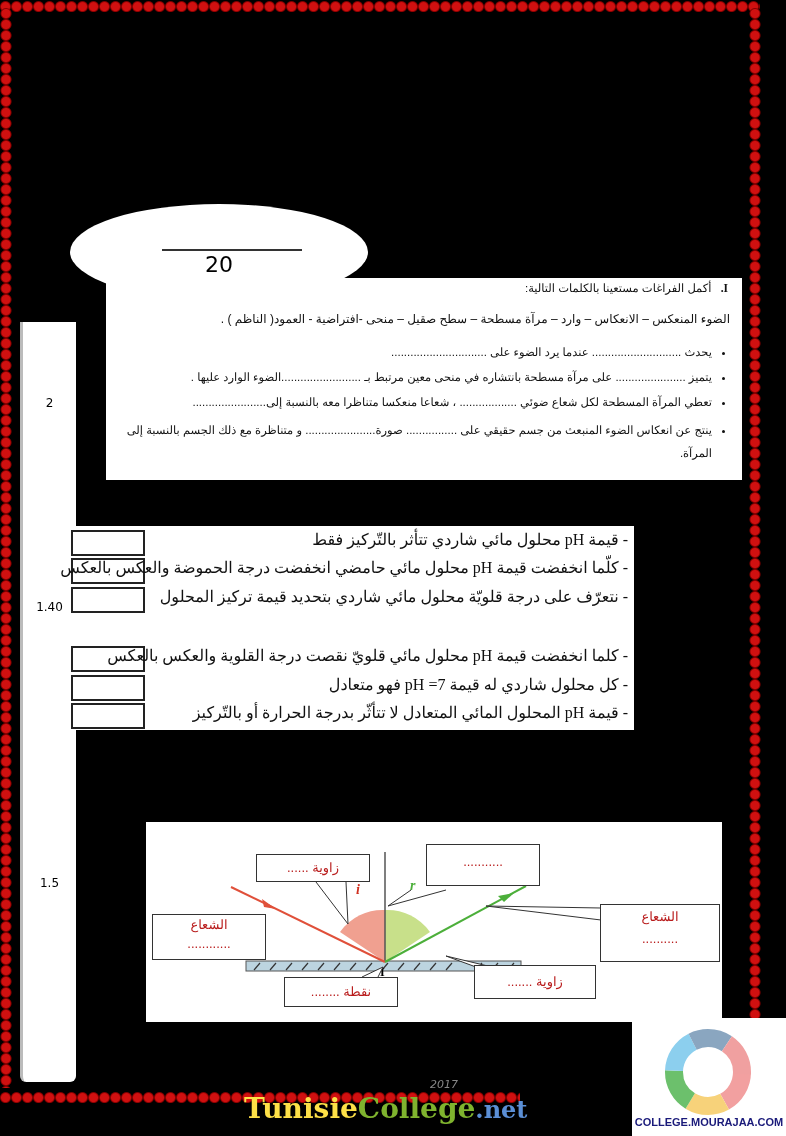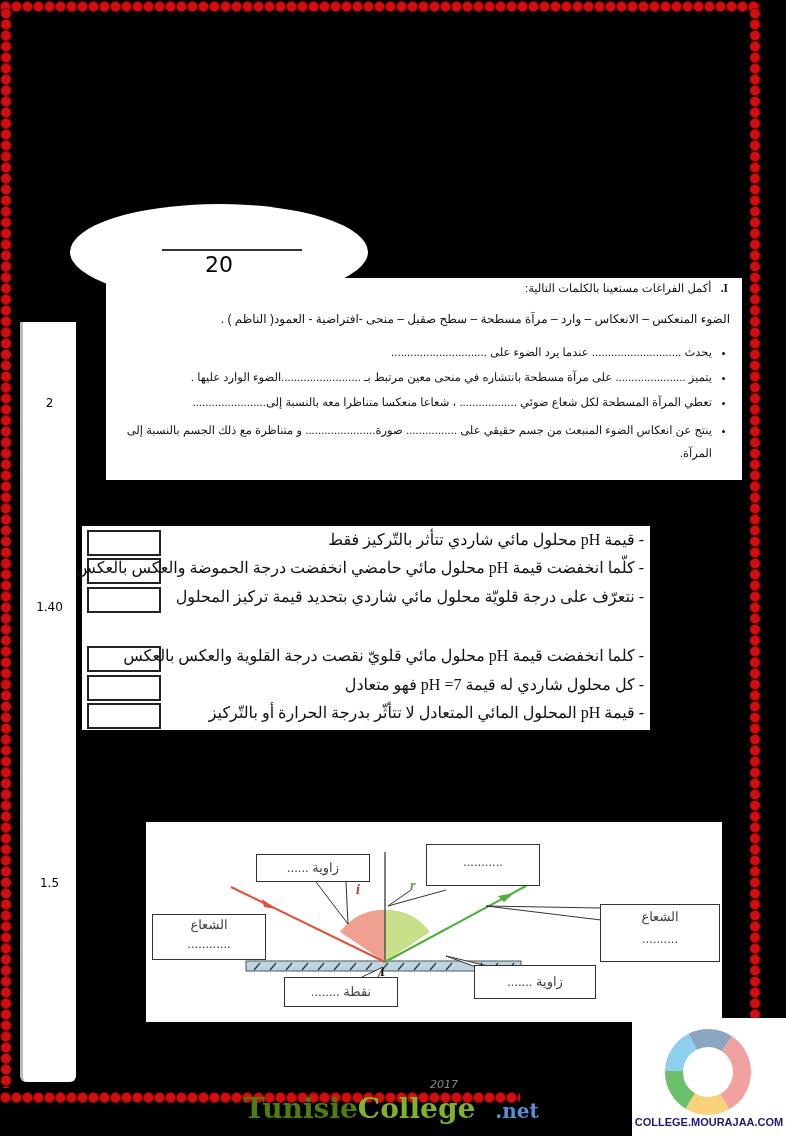--- a/index.html
+++ b/index.html
@@ -11,30 +11,30 @@
   .score-total { position:absolute; left:0; right:0; top:48px; text-align:center; font-size:22px; color:#000; font-family:"DejaVu Sans", sans-serif; }
   .marks-col { position:absolute; left:20px; top:322px; width:53px; height:760px; background:#fff; border-left:3px solid #bbb; border-radius:0 0 6px 6px; }
   .mark { position:absolute; left:0; right:0; text-align:center; font-size:12px; color:#000; }
   .section1 { position:absolute; left:106px; top:278px; width:636px; height:202px; background:#fff; direction:rtl; font-family:"Liberation Sans", sans-serif; color:#111; }
   .s1-title { position:absolute; right:14px; top:3px; font-size:11.5px; }
   .s1-title b { font-family:"Liberation Serif", serif; margin-left:6px; }
   .s1-words { position:absolute; right:12px; top:34px; font-size:12px; font-weight:normal; white-space:nowrap; }
   .s1-list { position:absolute; right:14px; top:66px; left:8px; margin:0; padding:0 16px 0 0; font-size:11.5px; }
   .s1-list li { margin-bottom:9px; line-height:16px;text-align:right; }
   .s1-list li.two { line-height:23px; }
-  .section2 { position:absolute; left:82px; top:526px; width:568px; height:204px; background:#fff; }
+  .section2 { position:absolute; left:66px; top:526px; width:568px; height:204px; background:#fff; }
   .s2-row { position:absolute; left:0; right:0; height:26px; }
   .s2-box { position:absolute; left:5px; top:2px; width:70px; height:22px; border:2px solid #222; background:#fff; }
   .s2-text { position:absolute; right:6px; top:2px; direction:rtl; font-family:"Liberation Serif", serif; font-size:16px; color:#111; white-space:nowrap; }
   .diagram { position:absolute; left:146px; top:822px; width:576px; height:200px; background:#fff; }
-  .callout { position:absolute; background:#fff; border:1.5px solid #333; direction:rtl; font-family:"Liberation Sans", sans-serif; font-size:13px; color:#404040; text-align:center; }
+  .callout { position:absolute; background:#fff; border:1.5px solid #333; direction:rtl; font-family:"Liberation Sans", sans-serif; font-size:13px; color:#b91c1c; text-align:center; }
   .logo-box { position:absolute; left:632px; top:1018px; width:154px; height:118px; background:#fff; }
   .logo-text { position:absolute; left:0; right:0; bottom:8px; text-align:center; font-family:"Liberation Sans", sans-serif; font-weight:bold; font-size:11px; color:#1a1a7a; }
   .footer-brand { position:absolute; left:244px; top:1092px; font-family:"DejaVu Serif", serif; font-weight:bold; font-size:28px; white-space:nowrap; }
-  .footer-brand .a { color:#4d7c0f; } .footer-brand .b { color:#7fb32e; } .footer-brand .c { color:#5b8fd6; font-size:20px;margin-left:20px; }
+  .footer-brand .a { color:#fde047; } .footer-brand .b { color:#7fb32e; } .footer-brand .c { color:#5b8fd6; font-size:24px; }
   .footer-year { position:absolute; left:430px; top:1078px; font-size:11px; color:#888; font-style:italic; }
 </style>
 </head>
 <body>
 
 <div class="bead-h" style="left:0;top:0;width:760px;"></div>
 <div class="bead-v" style="left:0;top:8px;height:1080px;"></div>
 <div class="bead-v" style="left:496px;top:8px;height:0;"></div>
 <div class="bead-v" style="left:496px;top:0;height:0;"></div>
 <div class="bead-v" style="left:498px;top:0;height:0;"></div>

